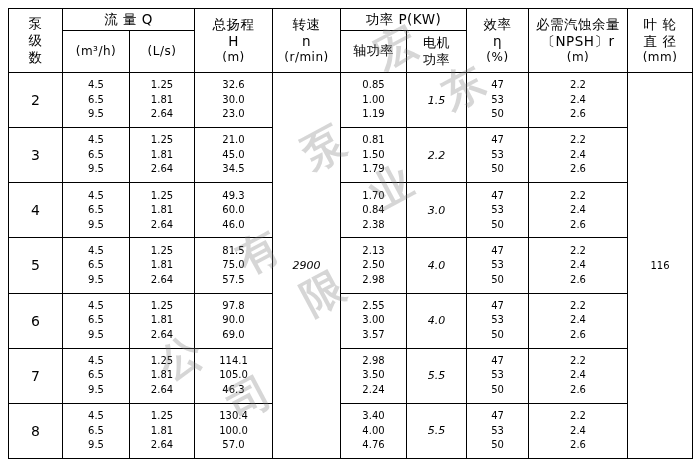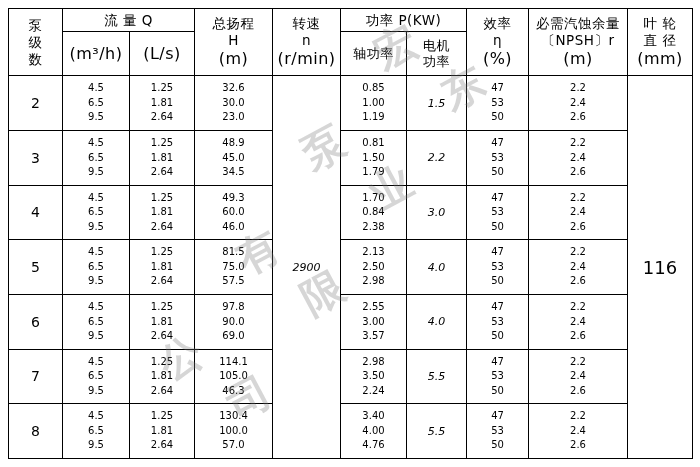--- a/index.html
+++ b/index.html
@@ -43,41 +43,41 @@
   
   .hdr {
     font-size: 13px;
     line-height: 1.25;
     letter-spacing: 0.5px;
   }
   .hdr .big {
     font-size: 13.5px;
   }
   .hdr .unit {
-    font-size: 16px;
+    font-size: 12px;
   }
 
   
   .stage {
     font-size: 14px;
   }
   .triple {
     font-size: 10px;
     line-height: 1.45;
     padding: 2px 0;
   }
   .triple div {
     white-space: nowrap;
   }
   .single {
     font-size: 11px;
     font-style: italic;
   }
   .dia {
-    font-size: 18px;
+    font-size: 10px;
   }
 
   
   #watermark {
     position: absolute;
     left: 0;
     top: 0;
     width: 700px;
     height: 467px;
     pointer-events: none;
@@ -210,21 +210,21 @@
         <div>4.5</div>
         <div>6.5</div>
         <div>9.5</div>
       </td>
       <td class="triple">
         <div>1.25</div>
         <div>1.81</div>
         <div>2.64</div>
       </td>
       <td class="triple">
-        <div>48.9</div>
+        <div>21.0</div>
         <div>45.0</div>
         <div>34.5</div>
       </td>
       <td class="triple">
         <div>0.81</div>
         <div>1.50</div>
         <div>1.79</div>
       </td>
       <td class="single">2.2</td>
       <td class="triple">

